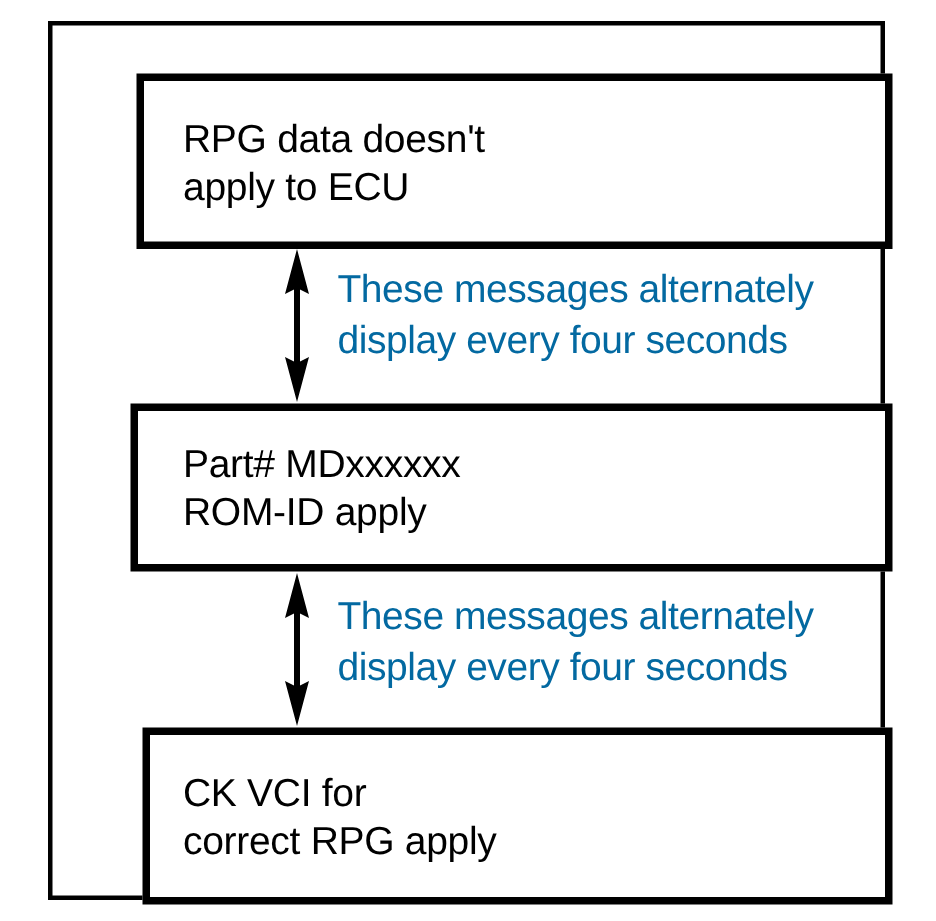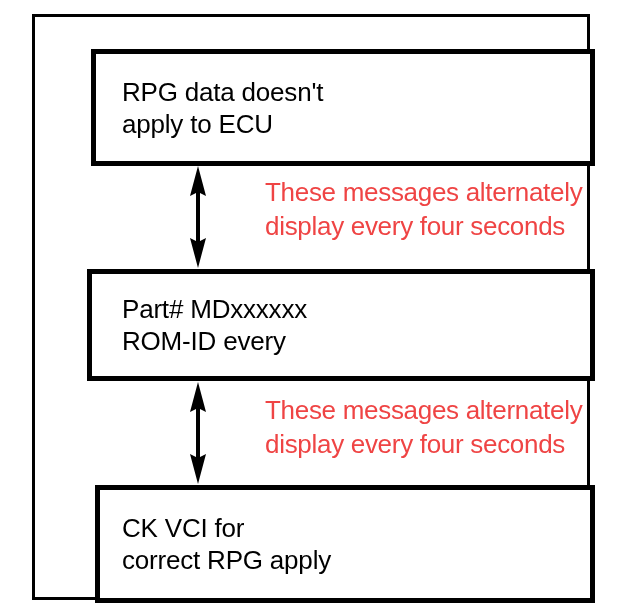--- a/index.html
+++ b/index.html
@@ -64,24 +64,23 @@
   .arrow-1 { left: 152px; top: 149px; height: 102px; }
   .arrow-2 { left: 152px; top: 365px; height: 102px; }
   .arrow svg { display: block; width: 22px; height: 100%; }
 
   
   .caption {
     position: absolute;
     left: 190px;
     font-size: 26px;
     line-height: 34px;
-    color: #ef4444;
+    color: #0369a1;
     letter-spacing: -0.3px;
     white-space: pre;
-    margin-left: 40px;
   }
   .caption-1 { top: 158px; }
   .caption-2 { top: 376px; }
 </style>
 </head>
 <body>
 
 <div id="canvas">
 
   <div class="outer-frame">
@@ -95,21 +94,21 @@
       <svg viewBox="0 0 22 102" preserveAspectRatio="none" aria-hidden="true">
         <polygon points="11,0 19,30 13,27 13,75 19,72 11,102 3,72 9,75 9,27 3,30" fill="#000000"></polygon>
       </svg>
     </div>
 
     <div class="caption caption-1">These messages alternately
 display every four seconds</div>
 
     <div class="msg-box msg-box-2">
       <div class="msg-text">Part# MDxxxxxx
-ROM-ID every</div>
+ROM-ID apply</div>
     </div>
 
     <div class="arrow arrow-2">
       <svg viewBox="0 0 22 102" preserveAspectRatio="none" aria-hidden="true">
         <polygon points="11,0 19,30 13,27 13,75 19,72 11,102 3,72 9,75 9,27 3,30" fill="#000000"></polygon>
       </svg>
     </div>
 
     <div class="caption caption-2">These messages alternately
 display every four seconds</div>

